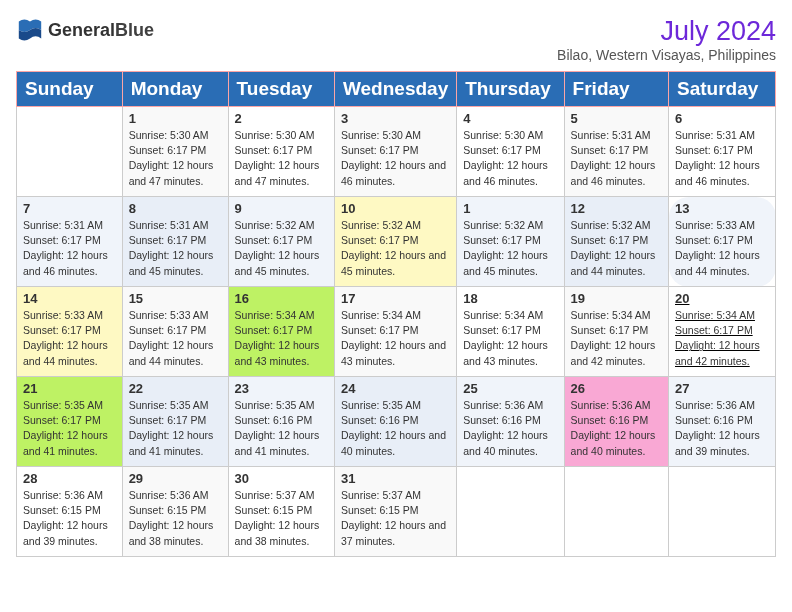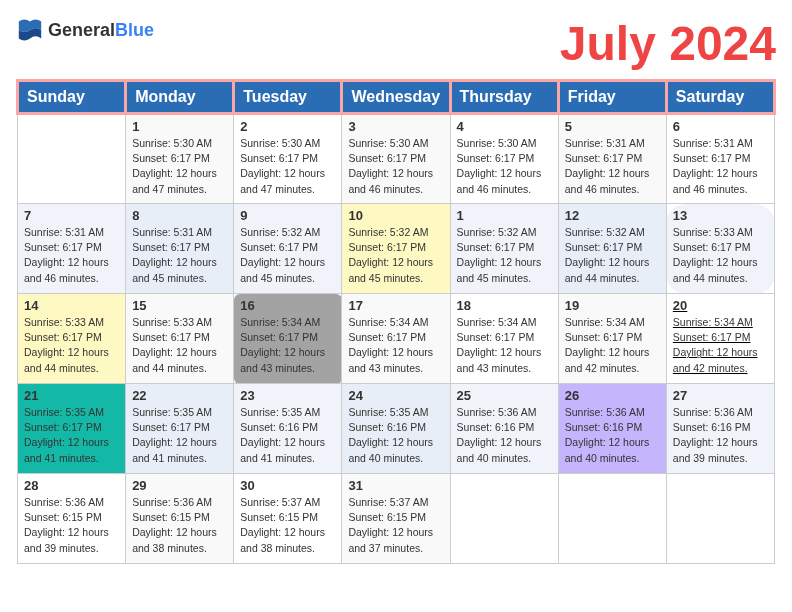--- a/index.html
+++ b/index.html
@@ -22,41 +22,41 @@
       gap: 4px;
     }
     .logo-icon {
       width: 28px;
       height: 28px;
     }
     .title-area {
       text-align: right;
     }
     .month-title {
-      font-size: 48px;
-      font-weight: bold;
-      color: #ef4444;
+      font-size: 27px;
+      font-weight: normal;
+      color: #6d28d9;
     }
     .location-title {
       font-size: 14px;
       color: #555;
     }
     .calendar {
       width: 100%;
       border-collapse: collapse;
       font-size: 11px;
     }
     .calendar th {
       background-color: #2a6db5;
       color: #fff;
       text-align: left;
       padding: 6px 8px;
-      font-size: 16px;
+      font-size: 19px;
       font-weight: bold;
-      border: 3px solid #fca5a5;
+      border: 1px solid #fca5a5;
       margin-left: 35px;
     }
     .calendar td {
       border: 1px solid #ccc;
       vertical-align: top;
       padding: 4px 6px;
       width: 108px;
       height: 90px;
       background: #fff;
     }
@@ -89,25 +89,26 @@
 <body>
 
 <div class="header-area">
   <div class="logo">
     <svg class="logo-icon" viewBox="0 0 40 40">
       <rect x="0" y="0" width="40" height="40" fill="white"></rect>
       <path d="M20,8 Q28,2 36,8 L36,20 Q28,14 20,20 Q12,26 4,20 L4,8 Q12,2 20,8Z" fill="#2a6db5"></path>
       <path d="M20,20 Q28,14 36,20 L36,32 Q28,26 20,32 Q12,38 4,32 L4,20 Q12,26 20,20Z" fill="#1a4a8a"></path>
     </svg>
     <div>
-      <span style="font-size:18px;font-weight:bold;color:#333;">General</span><span style="font-size:18px;font-weight:bold;color:#3b82f6;">Blue</span>
+      <span style="font-size:18px;font-weight:bold;color:#333;">General</span><span style="font-size:18px;font-weight:bold;color:#404040;">Blue</span>
     </div>
   </div>
   <div class="title-area">
     <div class="month-title">July 2024</div>
+    <div class="location-title">Bilao, Western Visayas, Philippines</div>
   </div>
 </div>
 
 <table class="calendar">
   <thead>
     <tr>
       <th>Sunday</th>
       <th>Monday</th>
       <th>Tuesday</th>
       <th>Wednesday</th>
@@ -221,21 +222,21 @@
 Daylight: 12 hours
 and 44 minutes.</div>
         </td>
         <td style="background: rgb(249, 249, 249);">
           <span class="day-number">15</span>
           <div class="day-info">Sunrise: 5:33 AM
 Sunset: 6:17 PM
 Daylight: 12 hours
 and 44 minutes.</div>
         </td>
-        <td style="background: #a3a3a3; border-radius: 6px;">
+        <td style="background: #bef264;">
           <span class="day-number">16</span>
           <div class="day-info">Sunrise: 5:34 AM
 Sunset: 6:17 PM
 Daylight: 12 hours
 and 43 minutes.</div>
         </td>
         <td style="background: rgb(249, 249, 249);">
           <span class="day-number">17</span>
           <div class="day-info">Sunrise: 5:34 AM
 Sunset: 6:17 PM
@@ -258,21 +259,21 @@
         </td>
         <td style="background: rgb(255, 255, 255); text-decoration: underline;">
           <span class="day-number">20</span>
           <div class="day-info">Sunrise: 5:34 AM
 Sunset: 6:17 PM
 Daylight: 12 hours
 and 42 minutes.</div>
         </td>
       </tr>
       <tr>
-        <td style="background: #14b8a6;">
+        <td style="background: #bef264;">
           <span class="day-number">21</span>
           <div class="day-info">Sunrise: 5:35 AM
 Sunset: 6:17 PM
 Daylight: 12 hours
 and 41 minutes.</div>
         </td>
         <td style="background: rgb(232, 238, 247);">
           <span class="day-number">22</span>
           <div class="day-info">Sunrise: 5:35 AM
 Sunset: 6:17 PM
@@ -293,21 +294,21 @@
 Daylight: 12 hours
 and 40 minutes.</div>
         </td>
         <td style="background: rgb(240, 244, 250);">
           <span class="day-number">25</span>
           <div class="day-info">Sunrise: 5:36 AM
 Sunset: 6:16 PM
 Daylight: 12 hours
 and 40 minutes.</div>
         </td>
-        <td style="background: #c4b5fd;">
+        <td style="background: #f9a8d4;">
           <span class="day-number">26</span>
           <div class="day-info">Sunrise: 5:36 AM
 Sunset: 6:16 PM
 Daylight: 12 hours
 and 40 minutes.</div>
         </td>
         <td style="background: rgb(240, 244, 250);">
           <span class="day-number">27</span>
           <div class="day-info">Sunrise: 5:36 AM
 Sunset: 6:16 PM

